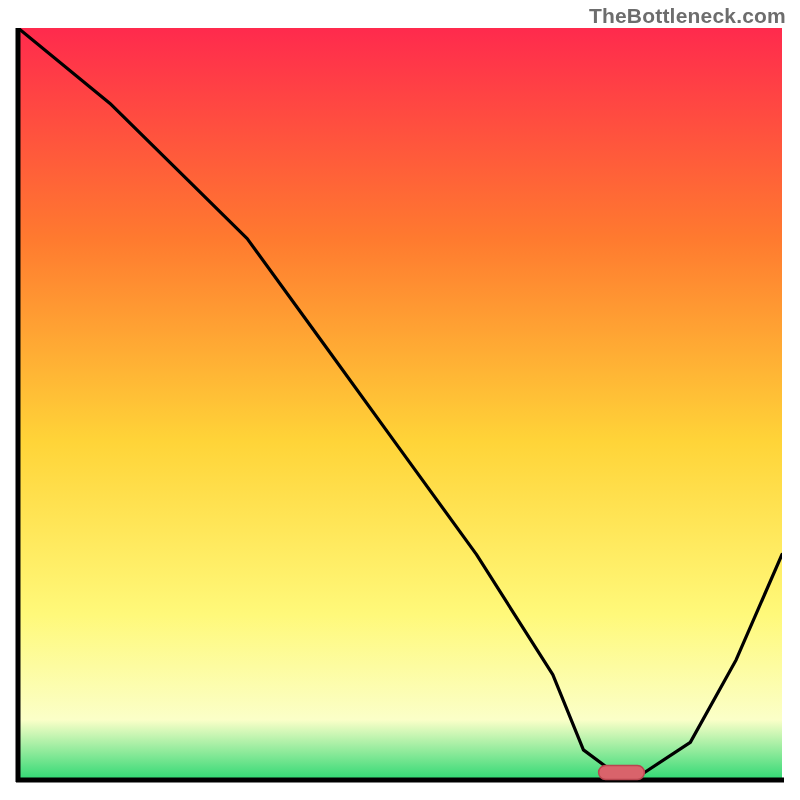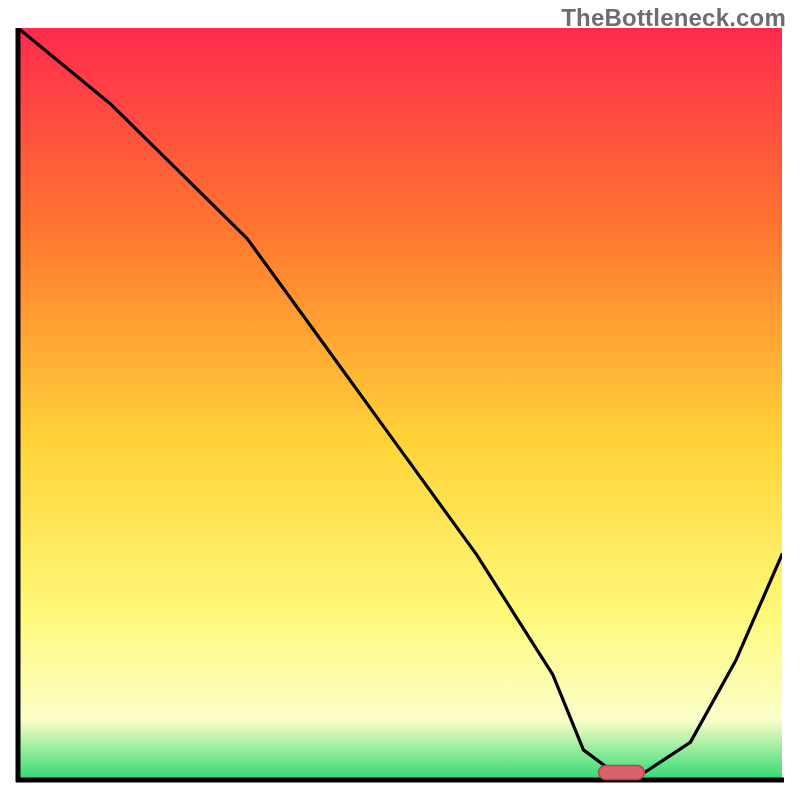--- a/index.html
+++ b/index.html
@@ -13,21 +13,21 @@
   }
   .stage {
     position: relative;
     width: 800px;
     height: 800px;
   }
   .watermark {
     position: absolute;
     top: 4px;
     right: 14px;
-    font-size: 24px;
+    font-size: 21px;
     font-weight: 600;
     color: #6d6d6d;
     letter-spacing: 0.2px;
   }
   .plot-wrap {
     position: absolute;
     left: 14px;
     top: 28px;
     width: 772px;
     height: 758px;

